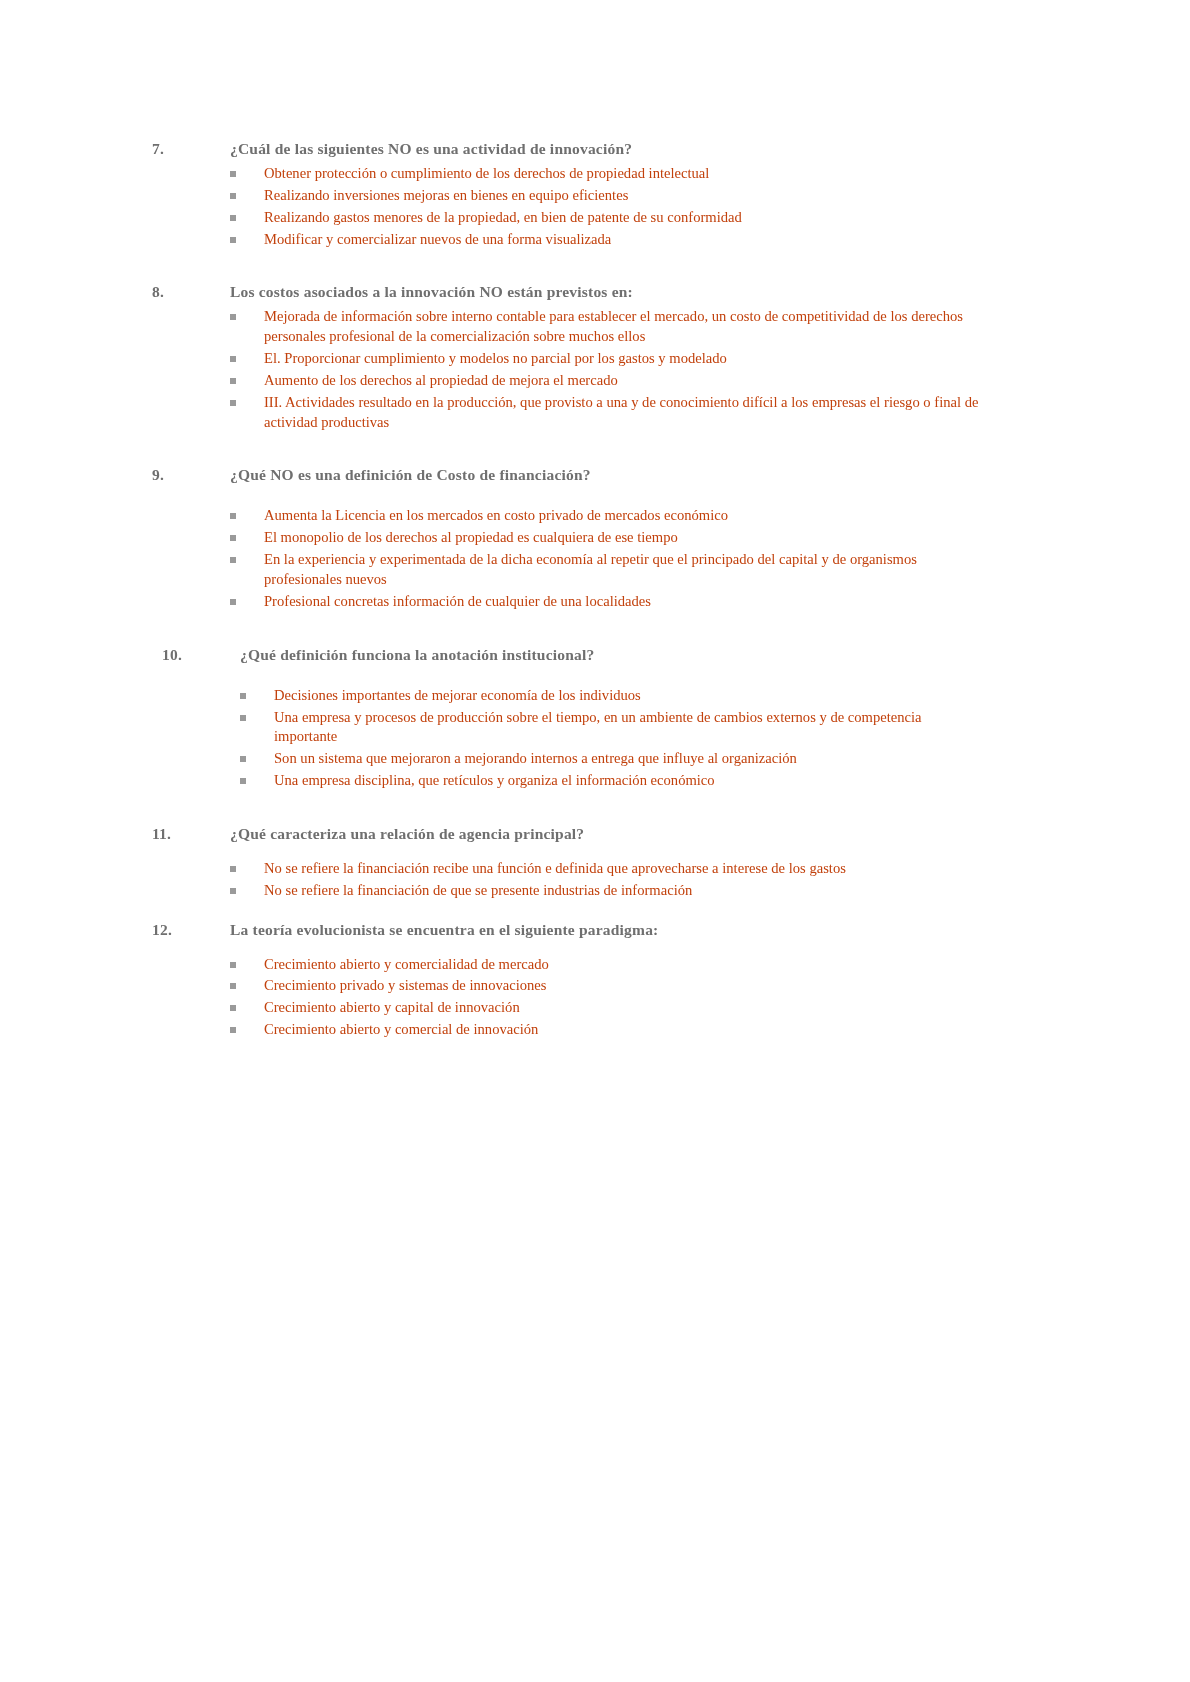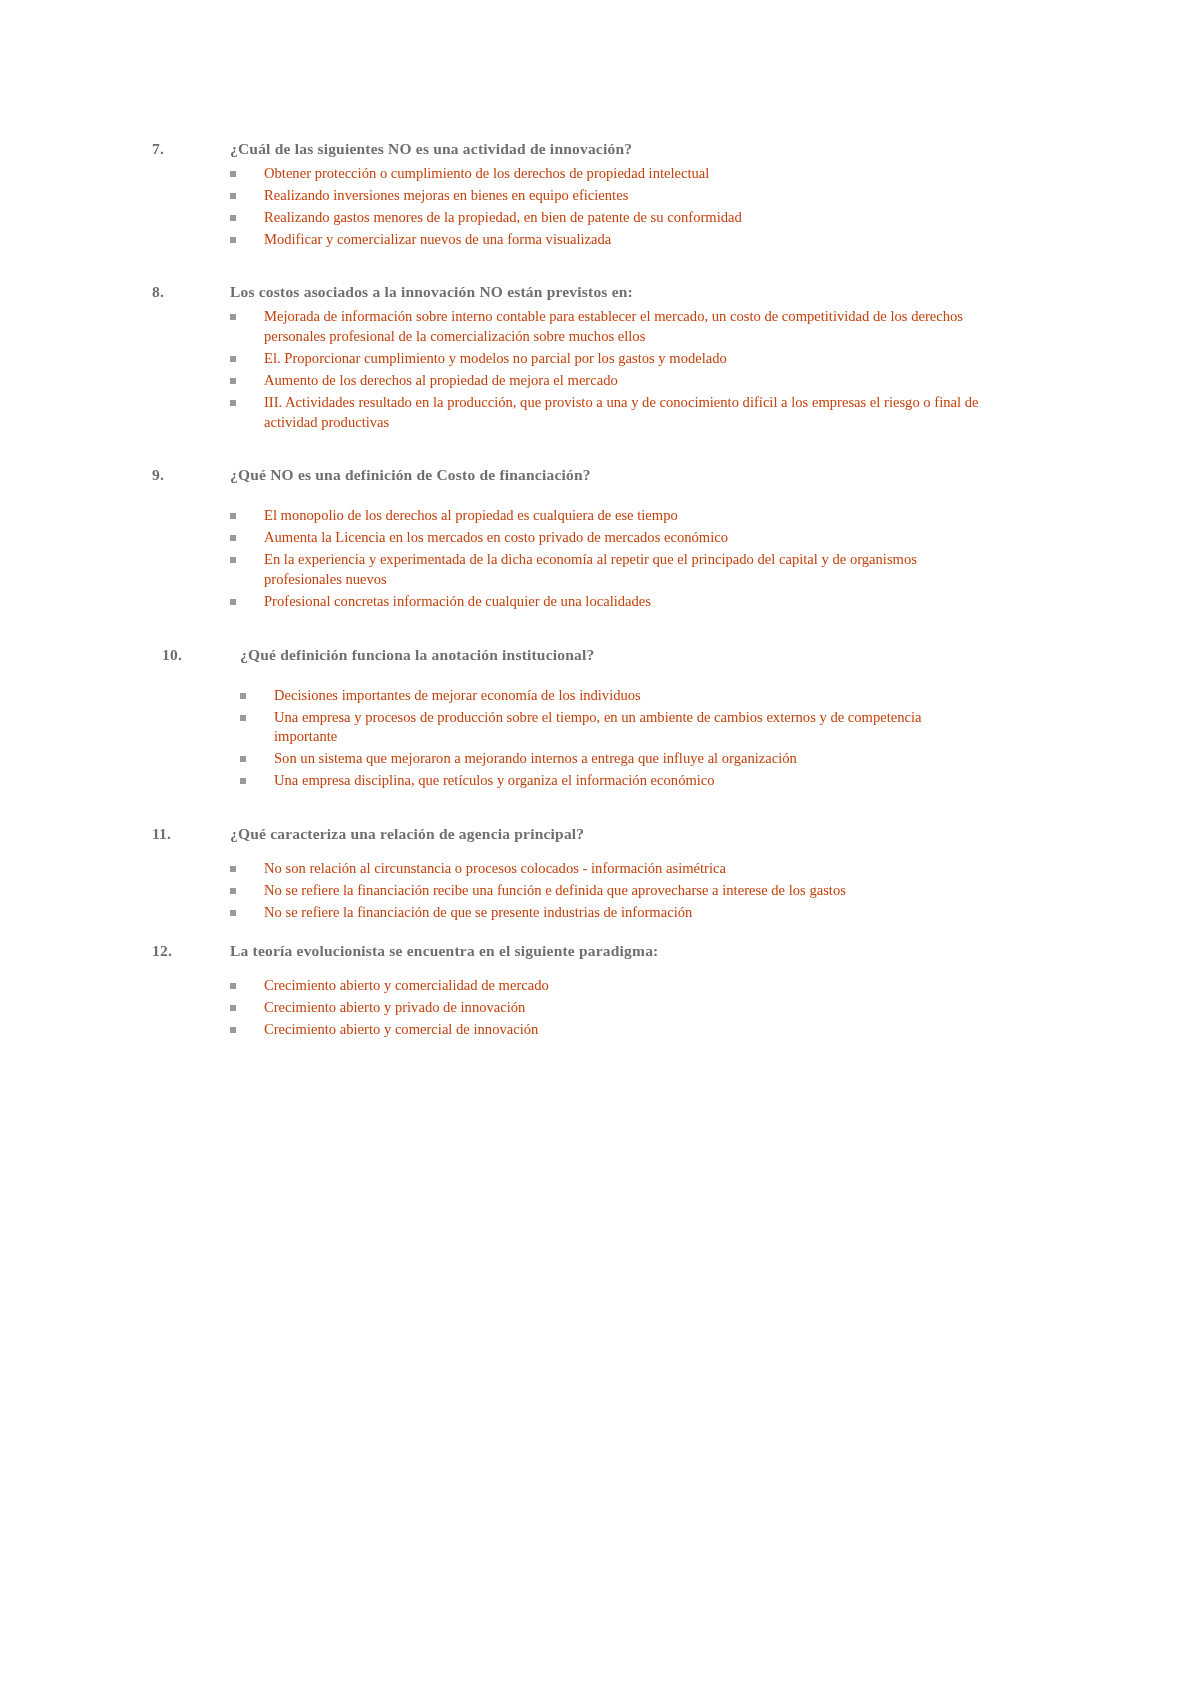--- a/index.html
+++ b/index.html
@@ -110,22 +110,22 @@
       </ul>
     </div>
 
     <div class="qblock b2">
       <div class="qhead">
         <span class="qnum">9.</span>
         <span class="qtext">¿Qué NO es una definición de Costo de financiación?</span>
       </div>
       <div class="gap-md"></div>
       <ul class="opts opts-loose">
+        <li>Aumenta la Licencia en los mercados en costo privado de mercados económico</li>
         <li>El monopolio de los derechos al propiedad es cualquiera de ese tiempo</li>
-        <li>Aumenta la Licencia en los mercados en costo privado de mercados económico</li>
         <li>En la experiencia y experimentada de la dicha economía al repetir que el principado del capital y de organismos profesionales nuevos</li>
         <li>Profesional concretas información de cualquier de una localidades</li>
       </ul>
     </div>
 
     <div class="qblock b2 indent-q">
       <div class="qhead">
         <span class="qnum">10.</span>
         <span class="qtext">¿Qué definición funciona la anotación institucional?</span>
       </div>
@@ -138,33 +138,33 @@
       </ul>
     </div>
 
     <div class="qblock b3">
       <div class="qhead">
         <span class="qnum">11.</span>
         <span class="qtext">¿Qué caracteriza una relación de agencia principal?</span>
       </div>
       <div class="gap-sm"></div>
       <ul class="opts opts-tight">
-        <li>No son relación al circunstancia o procesos colocados - información asimétrica</li>
         <li>No se refiere la financiación recibe una función e definida que aprovecharse a interese de los gastos</li>
         <li>No se refiere la financiación de que se presente industrias de información</li>
       </ul>
     </div>
 
     <div class="qblock">
       <div class="qhead">
         <span class="qnum">12.</span>
         <span class="qtext">La teoría evolucionista se encuentra en el siguiente paradigma:</span>
       </div>
       <div class="gap-sm"></div>
       <ul class="opts opts-loose">
         <li>Crecimiento abierto y comercialidad de mercado</li>
-        <li>Crecimiento abierto y privado de innovación</li>
+        <li>Crecimiento privado y sistemas de innovaciones</li>
+        <li>Crecimiento abierto y capital de innovación</li>
         <li>Crecimiento abierto y comercial de innovación</li>
       </ul>
     </div>
 
   </div>
 </div>
 
 </body></html>

